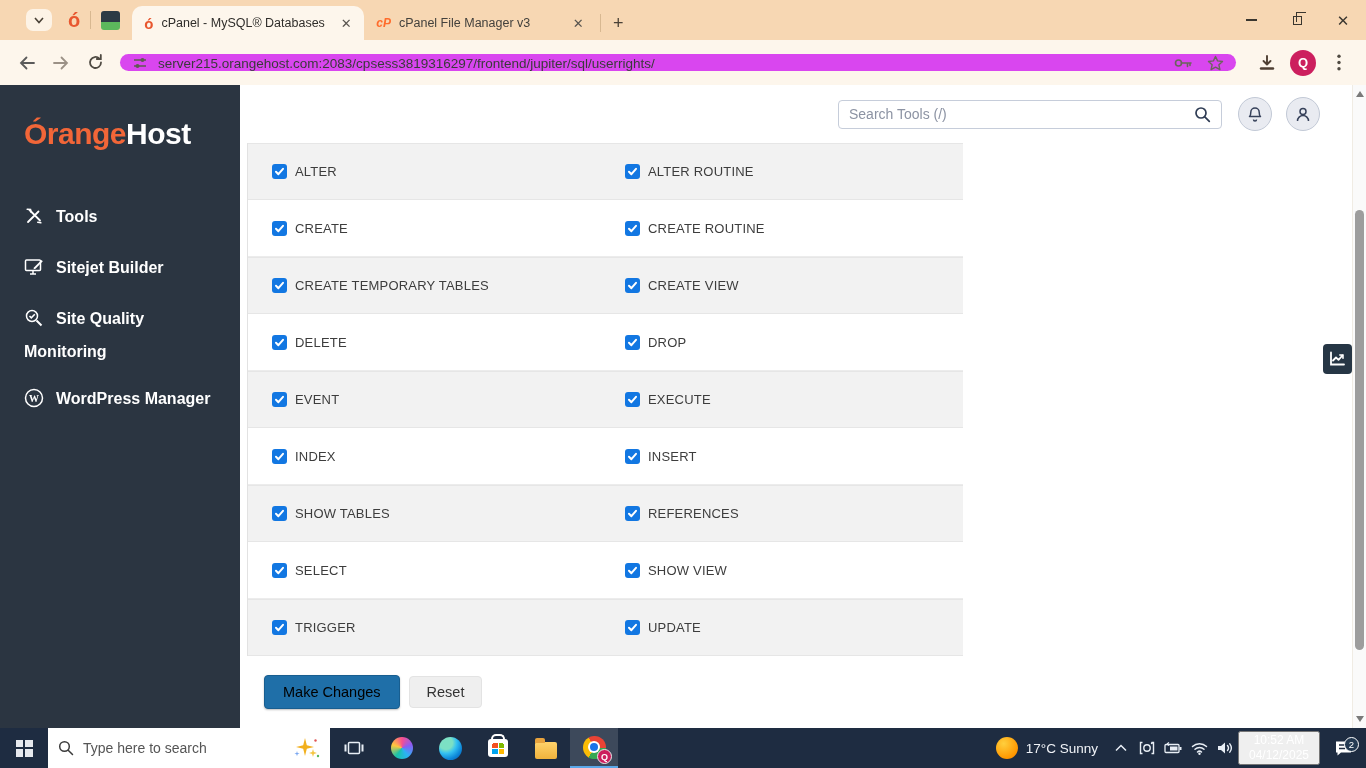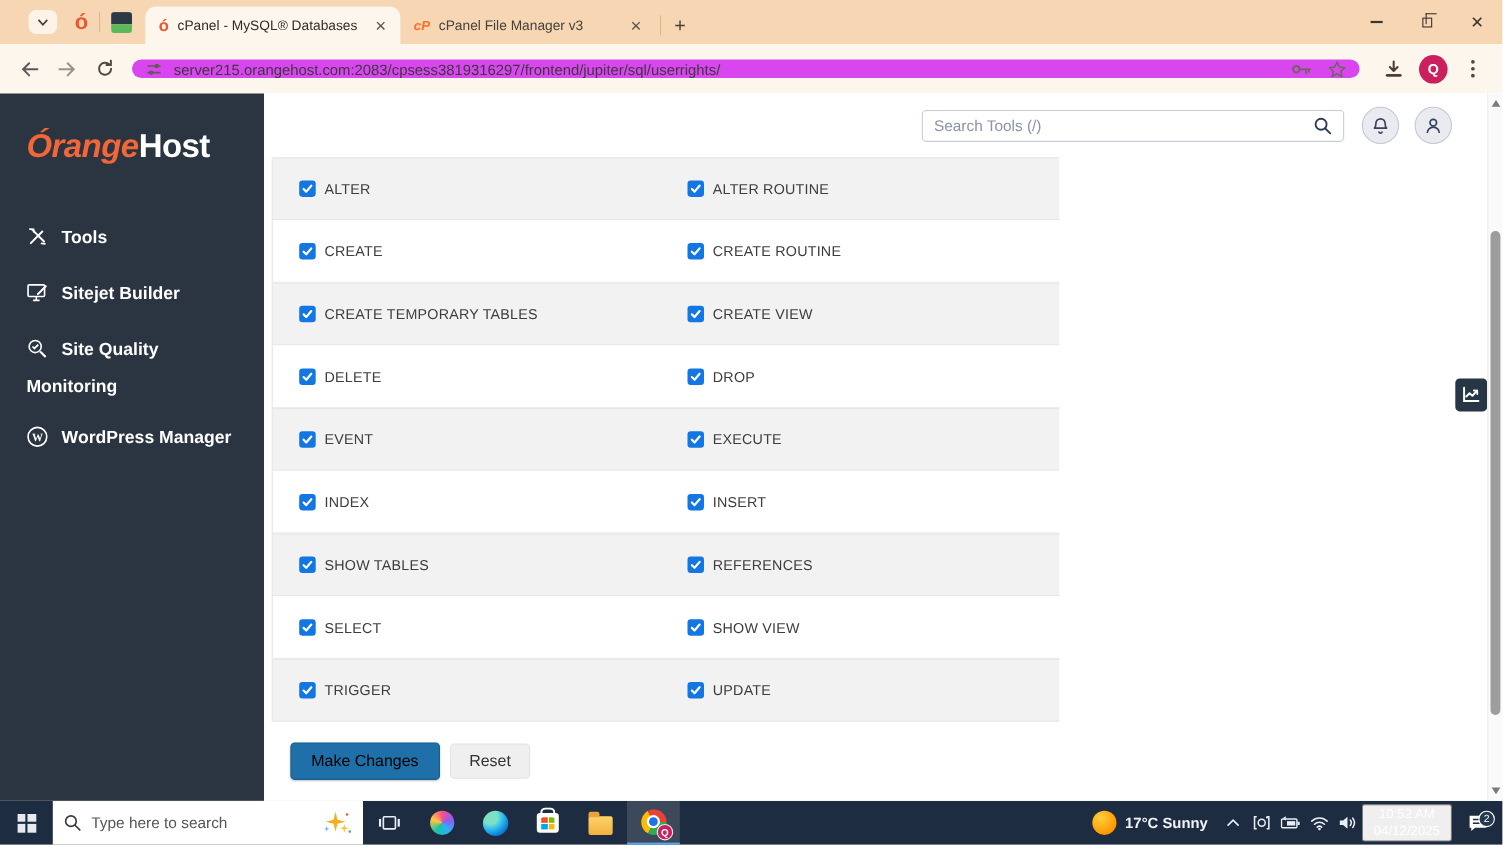--- a/index.html
+++ b/index.html
@@ -44,21 +44,21 @@
   .tool-right { display:flex; align-items:center; gap:6px; margin-left:6px; }
   .avatar { width:26px; height:26px; border-radius:50%; background:#cc1f5e; color:#fff; font-size:13px; font-weight:bold;
     display:grid; place-items:center; border:none; cursor:pointer; }
 
   
   .main { flex:1; display:flex; min-height:0; position:relative; }
 
   
   .sidebar { width:240px; background:#2b3541; color:#fff; flex:0 0 240px; }
   .logo { margin:32px 0 0 24px; font-size:30px; font-weight:bold; letter-spacing:-0.5px; }
-  .logo .lg1 { color:#f26638;font-style:italic; }
+  .logo .lg1 { color:#f26638; }
   .logo .lg2 { color:#ffffff; }
   .side-menu { margin-top:42px; }
   .side-item { padding:9px 20px 9px 24px; font-size:16px; font-weight:600; line-height:29px; cursor:pointer; }
   .side-item .s-ico { display:inline-block; vertical-align:-4px; margin-right:12px; }
 
   
   .page { flex:1; position:relative; background:#ffffff; min-width:0; }
   .page-header { height:58px; background:#fff; display:flex; align-items:center; justify-content:flex-end; padding-right:46px; }
   .search-tools { width:384px; height:29px; border:1px solid #c6cdda; border-radius:4px; background:#fff;
     display:flex; align-items:center; padding:0 10px; margin-right:16px; }
@@ -112,21 +112,21 @@
   .store-grid span:nth-child(3){background:#00a4ef;} .store-grid span:nth-child(4){background:#ffb900;}
   .folder-ico { width:22px; height:17px; background:linear-gradient(#ffd36b,#f0b23c); border-radius:2px; position:relative; margin-top:4px;}
   .folder-ico::before { content:""; position:absolute; top:-4px; left:0; width:10px; height:5px; background:#e8a33d; border-radius:2px 2px 0 0; }
   .chrome-ico { width:23px; height:23px; border-radius:50%; position:relative;
     background:conic-gradient(from -30deg, #ea4335 0 120deg, #34a853 120deg 240deg, #fbbc05 240deg 360deg); }
   .chrome-ico::before { content:""; position:absolute; inset:5.5px; background:#fff; border-radius:50%; }
   .chrome-ico::after { content:""; position:absolute; inset:7.5px; background:#1a73e8; border-radius:50%; }
   .q-badge { position:absolute; right:6px; bottom:2px; width:15px; height:15px; border-radius:50%; background:#cc1f5e;
     color:#fff; font-size:9px; font-weight:bold; display:grid; place-items:center; border:1px solid #e8e8e8; }
   .tb-right { margin-left:auto; display:flex; align-items:center; }
-  .weather { display:flex; align-items:center; gap:8px; padding:0 10px; cursor:pointer;font-weight:bold; }
+  .weather { display:flex; align-items:center; gap:8px; padding:0 10px; cursor:pointer; }
   .sun-ico { width:22px; height:22px; border-radius:50%; background:radial-gradient(circle at 35% 30%, #ffcf3d, #ff9800 70%, #f57c00); }
   .weather-text { font-size:13.5px; color:#f0f3f7; }
   .tray-btn { width:26px; border:none; background:transparent; display:grid; place-items:center; cursor:pointer; color:#eef2f7; }
   .clock { width:82px; text-align:center; font-size:12px; line-height:15px; color:#fff; display:flex; flex-direction:column; justify-content:center; cursor:pointer; }
   .action-center { width:46px; position:relative; border:none; background:transparent; display:grid; place-items:center; cursor:pointer; }
   .ac-badge { position:absolute; right:7px; bottom:5px; min-width:15px; height:15px; border-radius:50%; background:#243a52;
     border:1.5px solid #fff; color:#fff; font-size:9.5px; display:grid; place-items:center; }
 </style>
 </head>
 <body>

